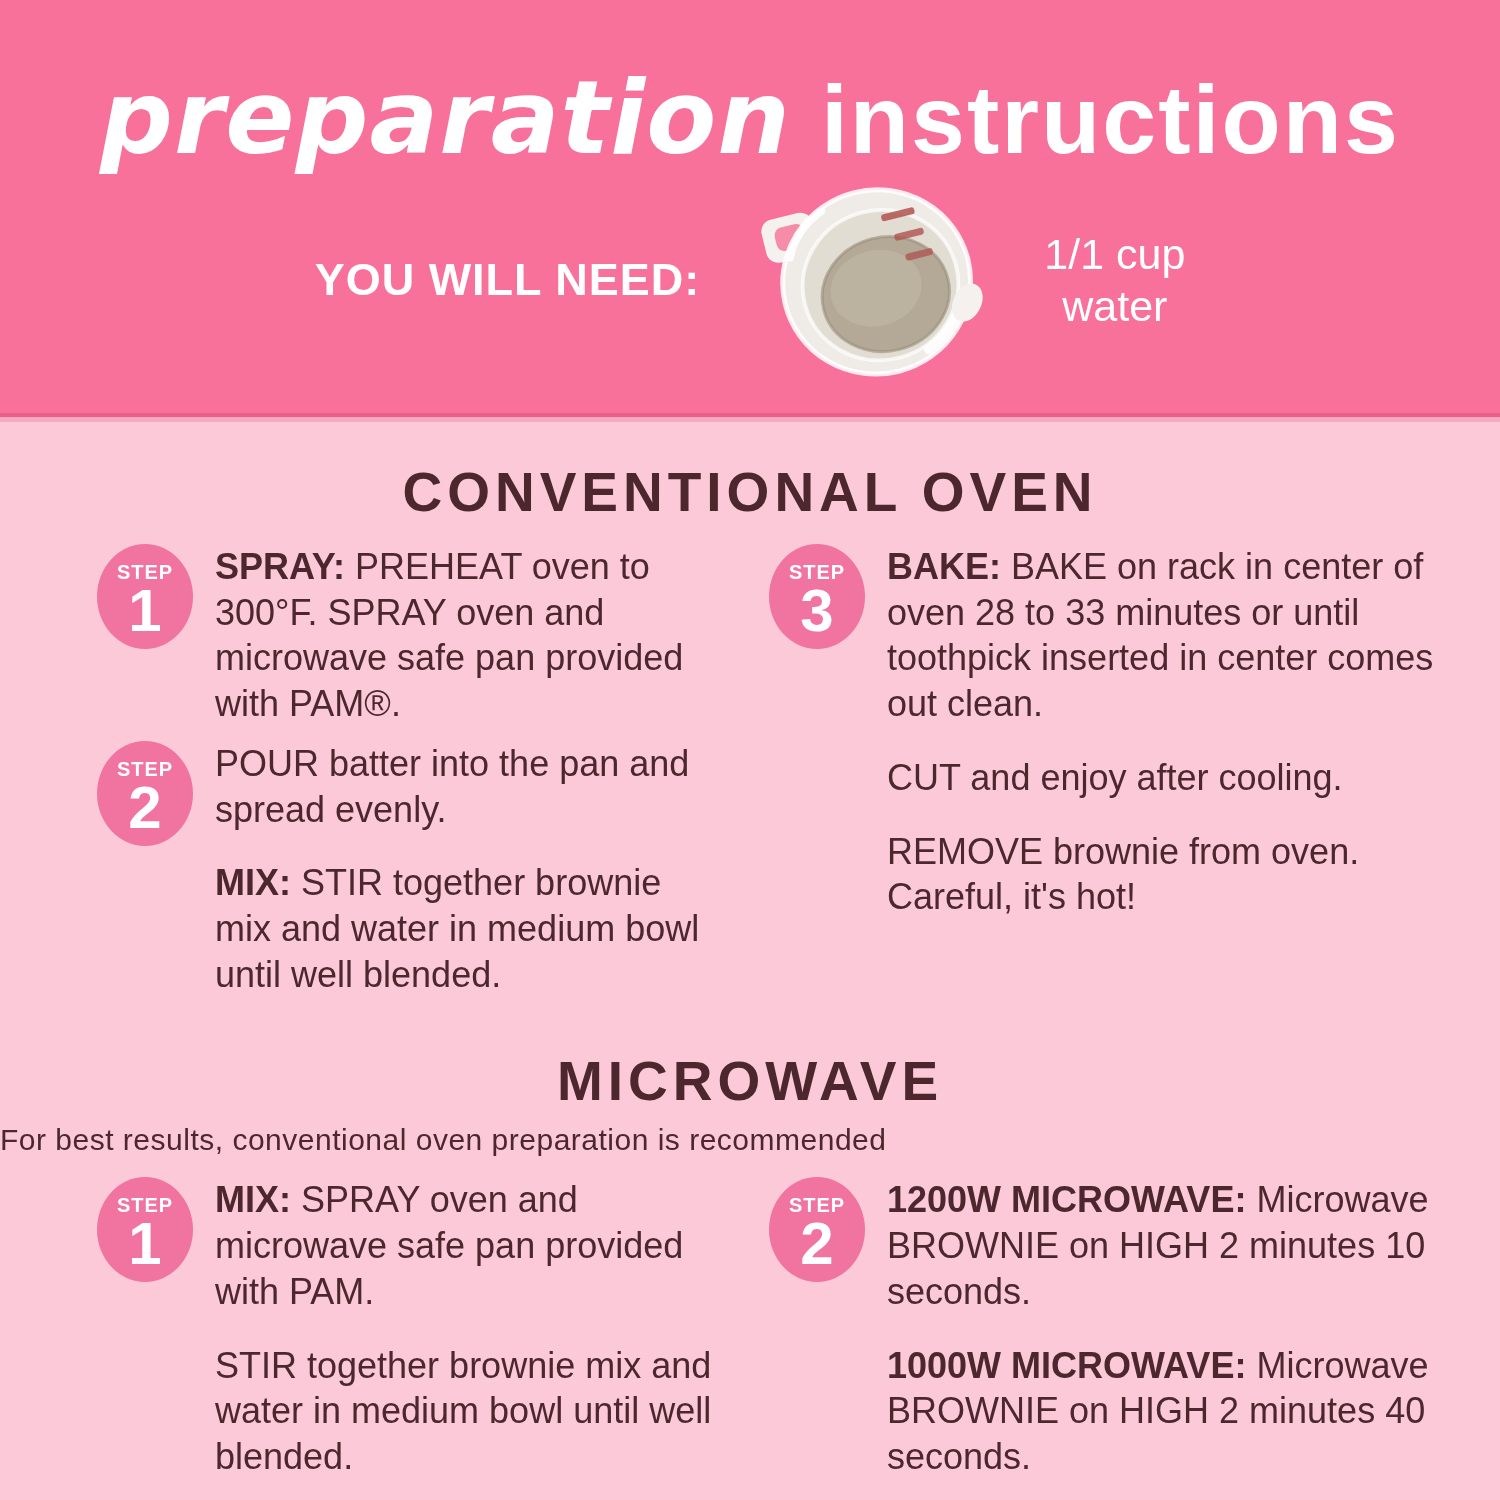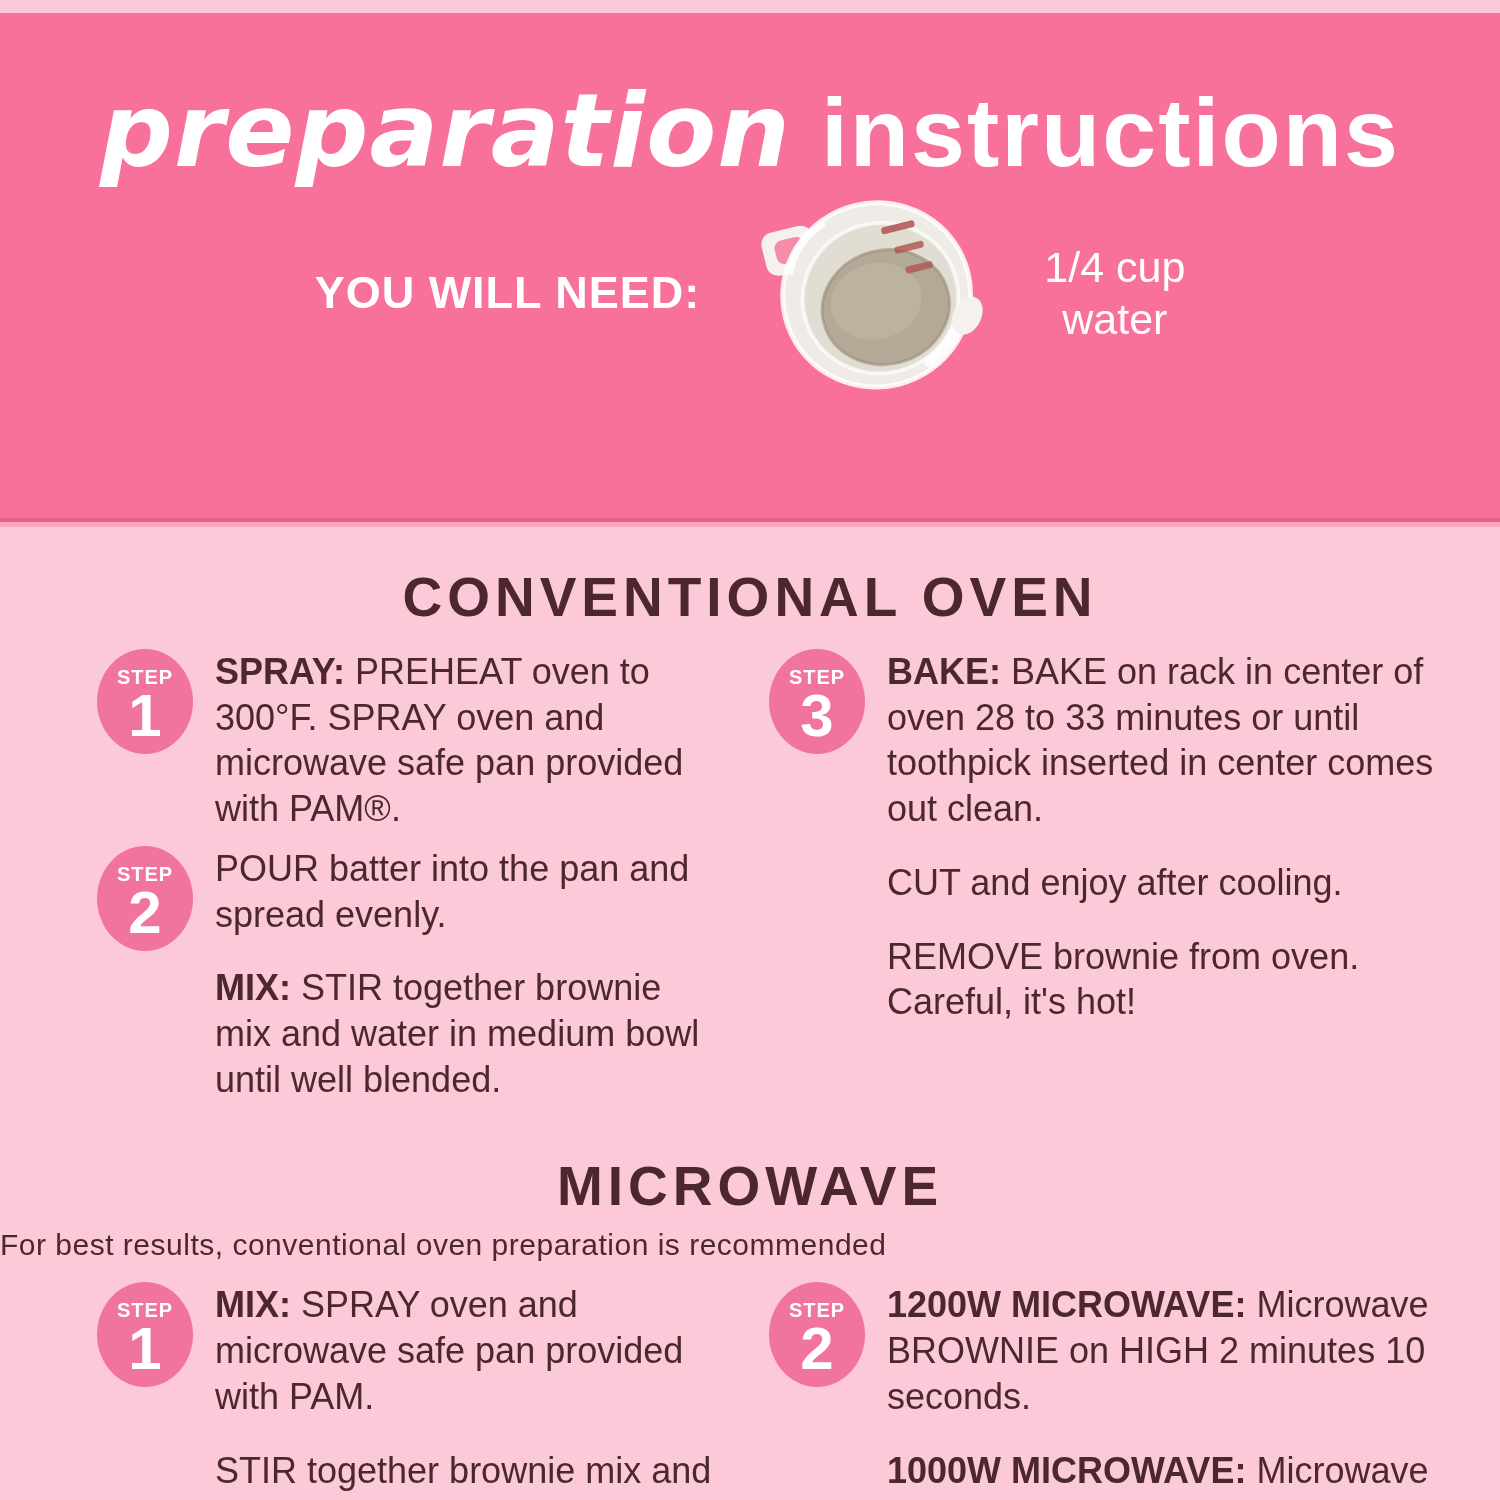--- a/index.html
+++ b/index.html
@@ -13,24 +13,23 @@
   }
   *{box-sizing:border-box;}
   html,body{margin:0;padding:0;}
   body{
     width:1500px;height:1500px;overflow:hidden;
     font-family:"Liberation Sans", sans-serif;
     background:var(--bottom_bg);
   }
   
   .top-section{
-    height:505px;
+    height:413px;
     background:var(--top_bg);
     position:relative;
-    margin-top:13px;
   }
   .title-row{
     text-align:center;
     padding-top:58px;
     color:var(--white);
     white-space:nowrap;
   }
   .title-script{
     font-family:"DejaVu Sans", sans-serif;
     font-style:italic;
@@ -164,21 +163,21 @@
           <rect x="152" y="84" width="28" height="7" rx="3" fill="#b0524f" opacity="0.75"></rect>
 
           <path d="M40 60 Q 52 34 82 22" stroke="#ffffff" stroke-width="7" fill="none" stroke-linecap="round" opacity="0.9"></path>
           <path d="M196 140 Q 184 168 152 182" stroke="#ffffff" stroke-width="9" fill="none" stroke-linecap="round" opacity="0.9"></path>
 
           <ellipse cx="201" cy="146" rx="14" ry="20" fill="#f4f1ee" transform="rotate(40 201 146)"></ellipse>
         </g>
       </svg>
     </span>
     <span class="need-qty">
-      <div>1/4 cup</div>
+      <div>1/1 cup</div>
       <div>water</div>
     </span>
   </div>
 </div>
 
 <div class="divider-dark"></div>
 <div class="divider-light"></div>
 
 <div class="bottom-section">
 

